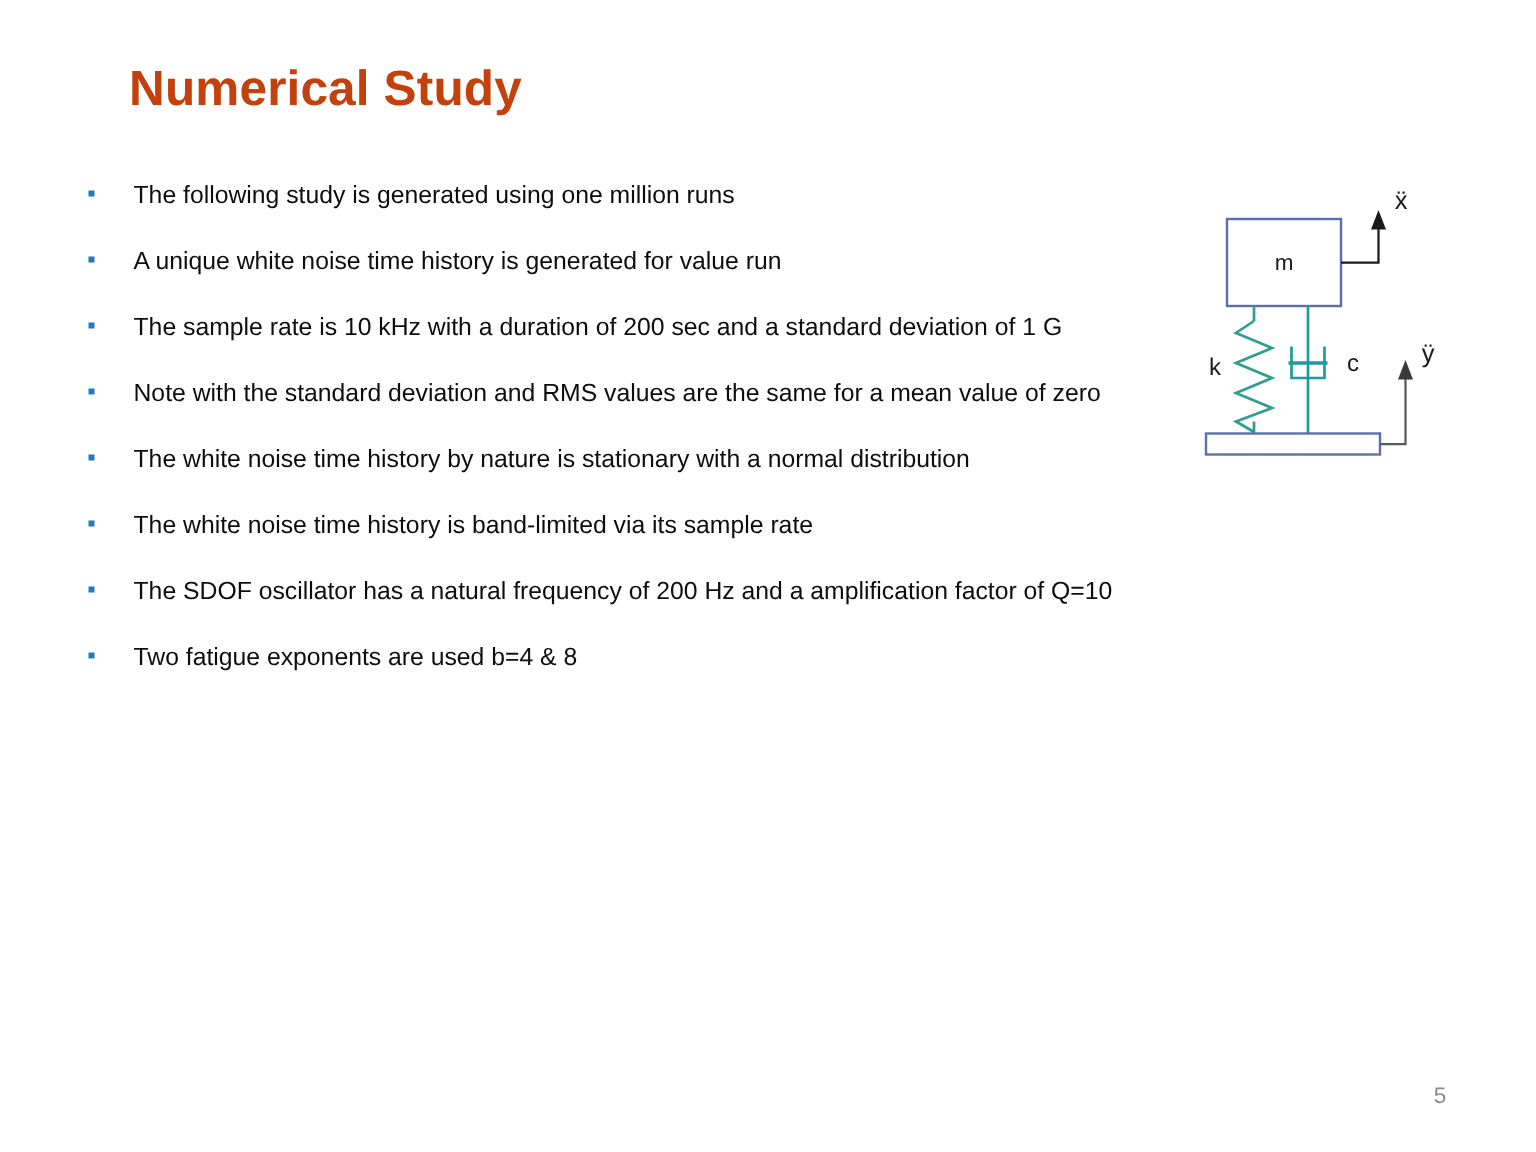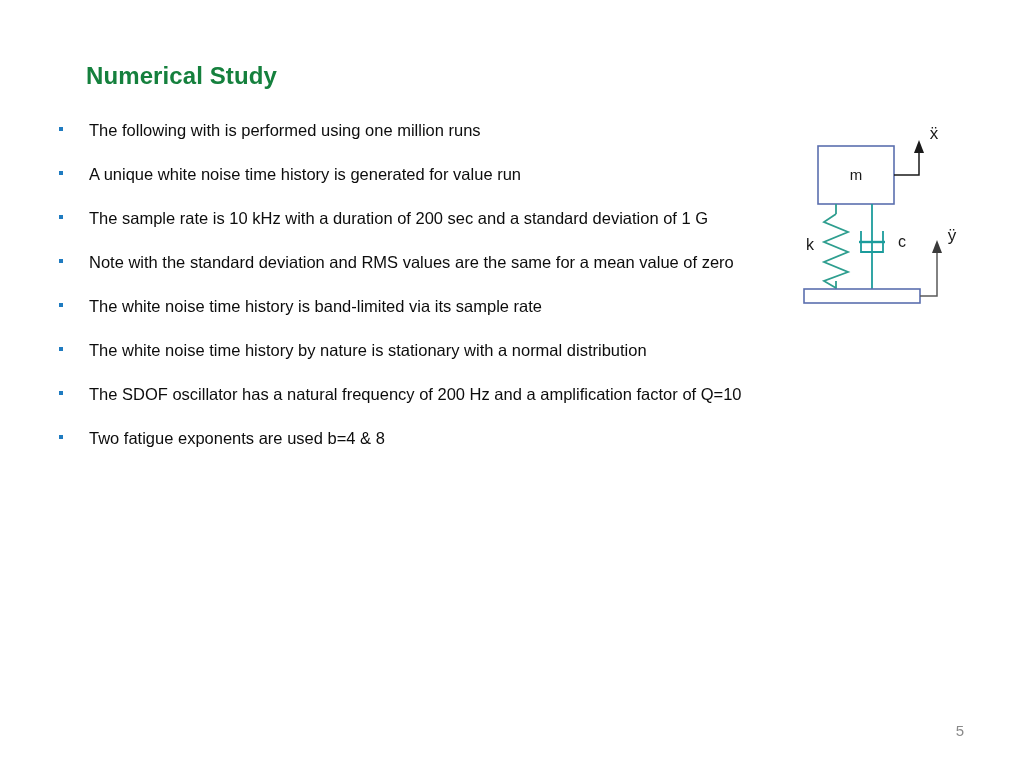--- a/index.html
+++ b/index.html
@@ -23,26 +23,25 @@
     width: 1024px;
     height: 768px;
     background: #ffffff;
   }
 
   
   .slide-title {
     position: absolute;
     left: 86px;
     top: 40px;
-    font-size: 24px;
+    font-size: 33px;
     font-weight: bold;
-    color: #15803d;
+    color: #c2410c;
     letter-spacing: 0.1px;
     white-space: nowrap;
-    margin-top: 22px;
   }
 
   
   .bullet-list {
     position: absolute;
     left: 56px;
     top: 118px;
     width: 690px;
   }
   .bullet-item {
@@ -93,46 +92,46 @@
 <body>
 
 <div class="slide">
 
   <div class="slide-title">Numerical Study</div>
 
   <div class="bullet-list">
 
     <div class="bullet-item">
       <span class="bullet-marker"></span>
-      <span class="bullet-text">The following with is performed using one million runs</span>
+      <span class="bullet-text">The following study is generated using one million runs</span>
     </div>
 
     <div class="bullet-item">
       <span class="bullet-marker"></span>
       <span class="bullet-text">A unique white noise time history is generated for value run</span>
     </div>
 
     <div class="bullet-item">
       <span class="bullet-marker"></span>
       <span class="bullet-text">The sample rate is 10 kHz with a duration of 200 sec and a standard deviation of 1 G</span>
     </div>
 
     <div class="bullet-item">
       <span class="bullet-marker"></span>
       <span class="bullet-text">Note with the standard deviation and RMS values are the same for a mean value of zero</span>
     </div>
 
     <div class="bullet-item">
       <span class="bullet-marker"></span>
-      <span class="bullet-text">The white noise time history is band-limited via its sample rate</span>
+      <span class="bullet-text">The white noise time history by nature is stationary with a normal distribution</span>
     </div>
 
     <div class="bullet-item">
       <span class="bullet-marker"></span>
-      <span class="bullet-text">The white noise time history by nature is stationary with a normal distribution</span>
+      <span class="bullet-text">The white noise time history is band-limited via its sample rate</span>
     </div>
 
     <div class="bullet-item">
       <span class="bullet-marker"></span>
       <span class="bullet-text">The SDOF oscillator has a natural frequency of 200 Hz and a amplification factor of Q=10</span>
     </div>
 
     <div class="bullet-item">
       <span class="bullet-marker"></span>
       <span class="bullet-text">Two fatigue exponents are used b=4 &amp; 8</span>

